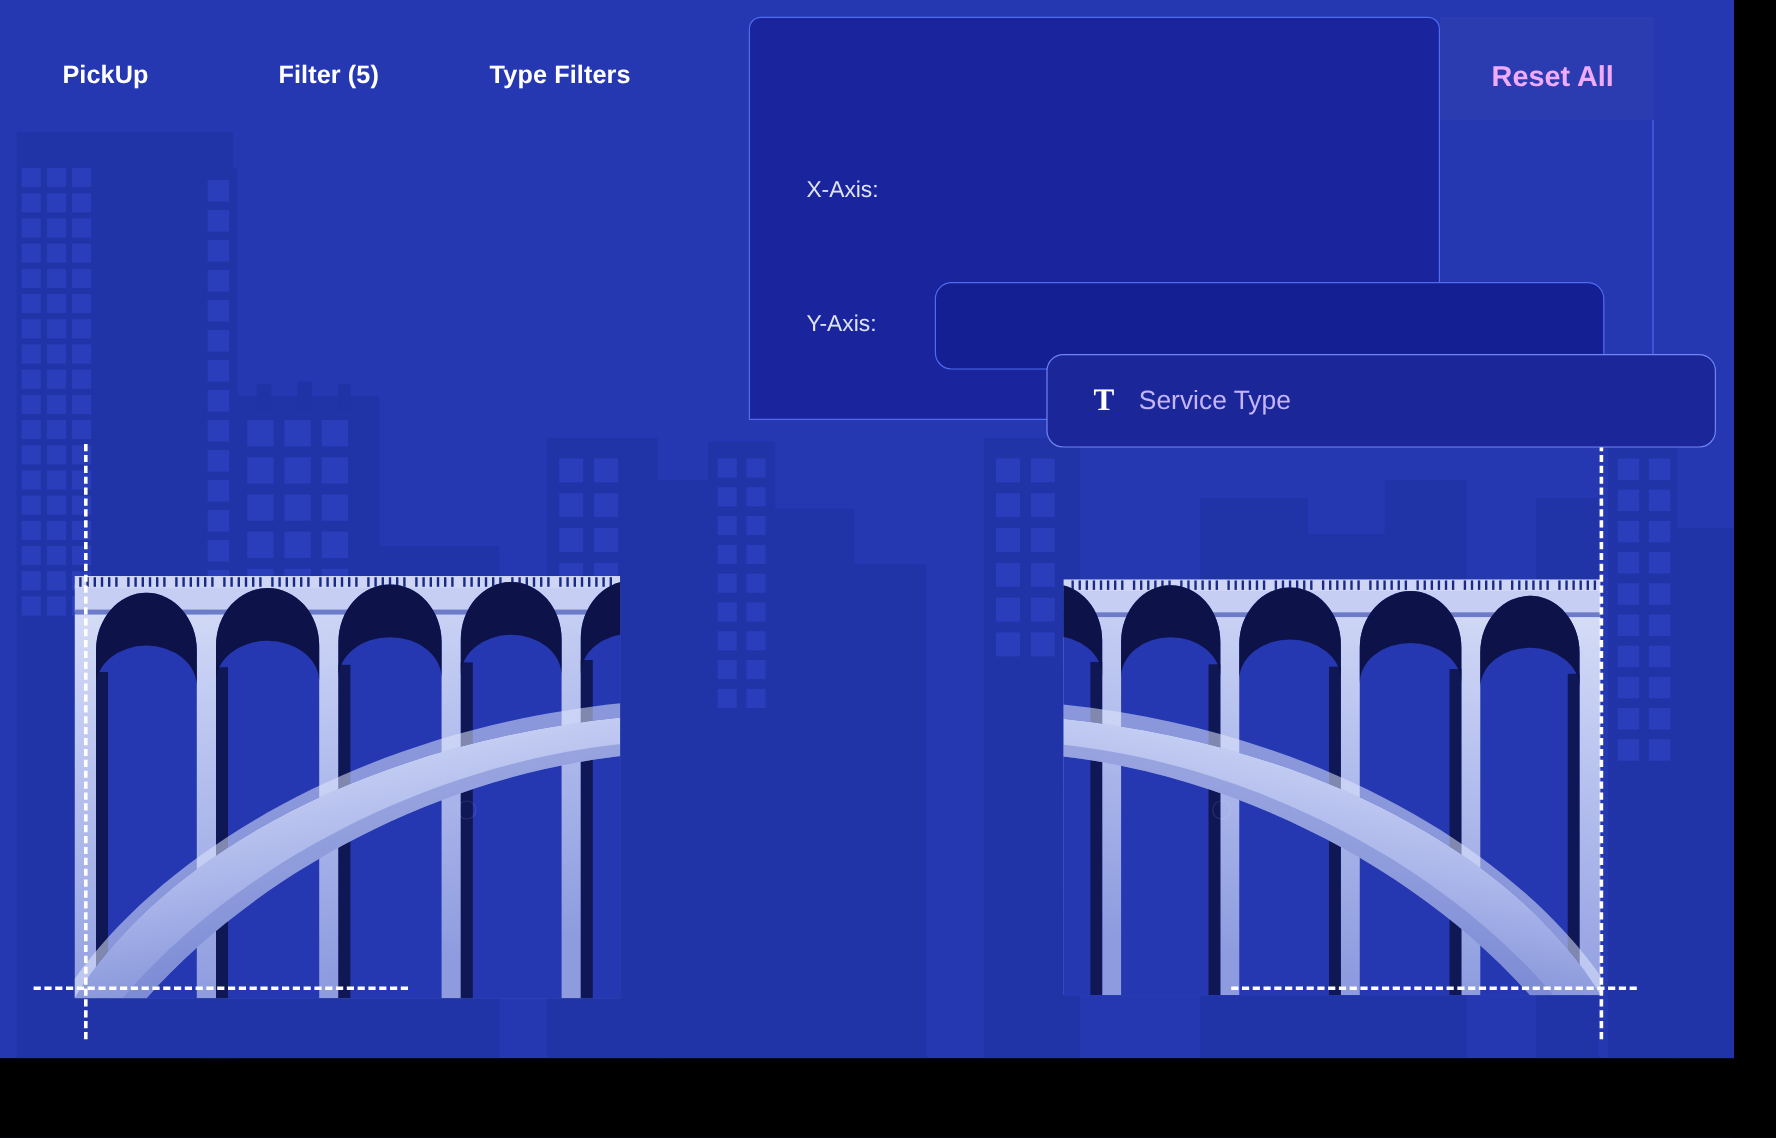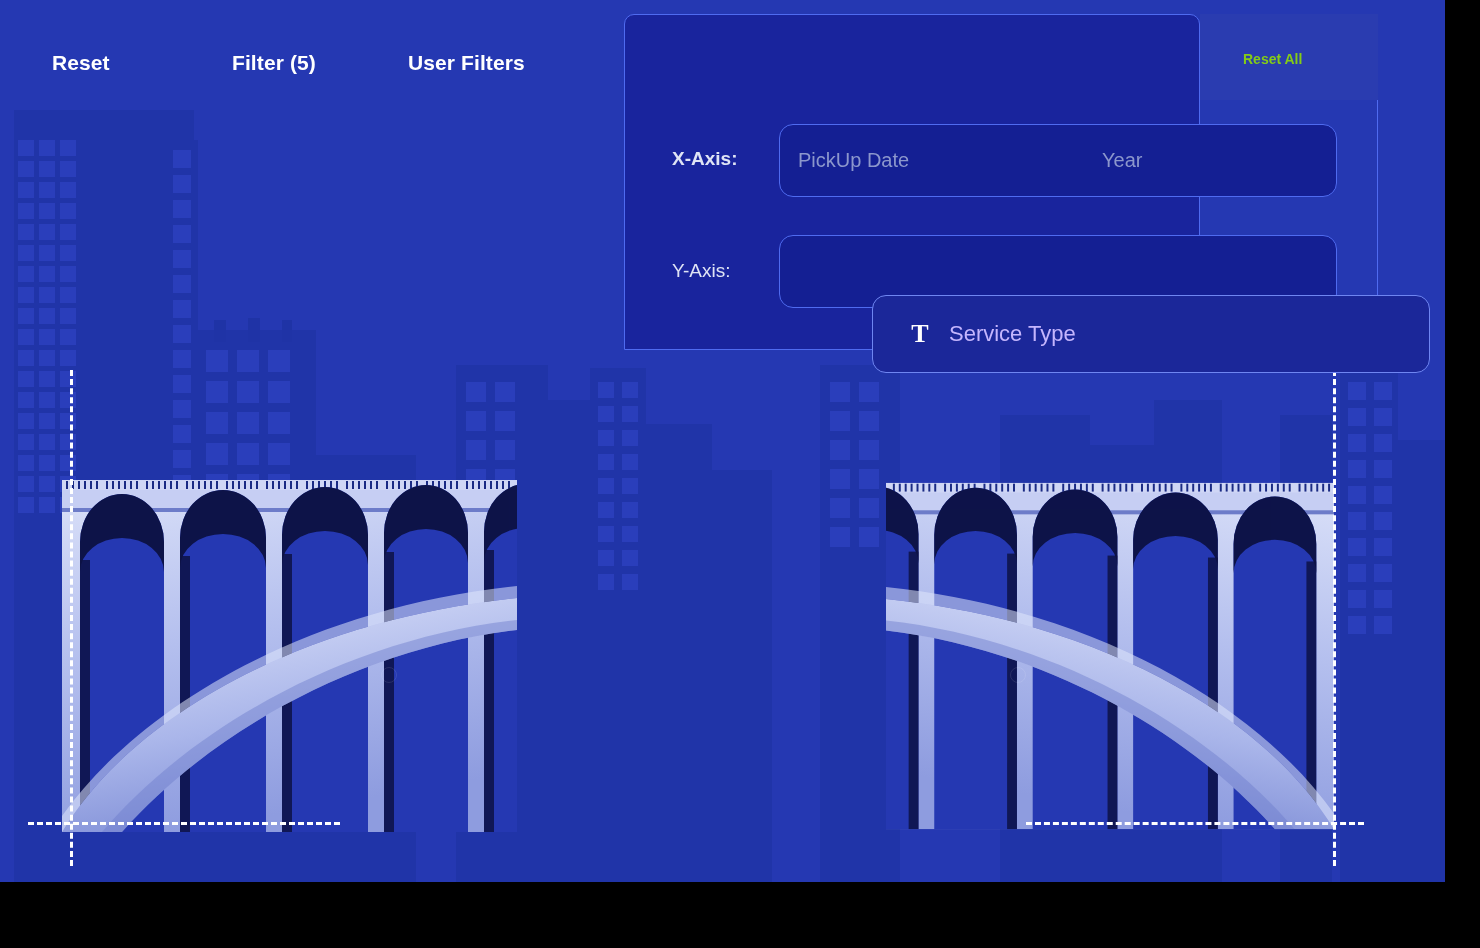--- a/index.html
+++ b/index.html
@@ -67,29 +67,29 @@
   }
   .tab{
     color:#ffffff;font-size:21px;font-weight:bold;
     letter-spacing:0.1px;white-space:nowrap;cursor:pointer;
   }
   #tab-graph{position:absolute;left:52px;top:51px;}
   #tab-filter{position:absolute;left:232px;top:51px;}
   #tab-userfilters{position:absolute;left:408px;top:51px;}
   #tab-reset{
     position:absolute;left:1243px;top:51px;z-index:25;
-    color:#84cc16;font-size:14px;font-weight:bold;white-space:nowrap;cursor:pointer;
+    color:#f0abfc;font-size:24px;font-weight:bold;white-space:nowrap;cursor:pointer;
     font-family:"Liberation Sans","DejaVu Sans",sans-serif;
   }
 
   .axis-label{
     position:absolute;color:#dfe4f5;font-size:19px;white-space:nowrap;
     z-index:22;
   }
-  #lbl-x{left:672px;top:148px;font-weight:bold;}
+  #lbl-x{left:672px;top:148px;}
   #lbl-y{left:672px;top:260px;text-align:center;}
 
   .axis-field{
     position:absolute;
     background:#141f93;
     border:1.5px solid #4f6bf0;
     border-radius:14px;
     box-sizing:border-box;
     z-index:21;
     cursor:text;
@@ -592,30 +592,26 @@
   <div class="dash-h" style="left:28px;top:822px;width:312px;"></div>
   <div class="dash-h" style="left:1026px;top:822px;width:338px;"></div>
 
   <div id="panel-ext-top"></div>
   <div id="panel-ext"></div>
 
   <div id="panel">
     <div class="tabrow"></div>
   </div>
 
-  <div class="tab" id="tab-graph">Reset</div>
+  <div class="tab" id="tab-graph">PickUp</div>
   <div class="tab" id="tab-filter">Filter (5)</div>
-  <div class="tab" id="tab-userfilters">User Filters</div>
+  <div class="tab" id="tab-userfilters">Type Filters</div>
   <div id="tab-reset">Reset All</div>
 
   <div class="axis-label" id="lbl-x">X-Axis:</div>
-  <div class="axis-field" id="field-x">
-    <span class="ph" id="ph-x1">PickUp Date</span>
-    <span class="ph" id="ph-x2">Year</span>
-  </div>
 
   <div class="axis-label" id="lbl-y">Y-Axis:</div>
   <div class="axis-field" id="field-y"></div>
 
   <div id="dropdown">
     <span id="dd-icon">T</span>
     <span id="dd-label">Service Type</span>
   </div>
 
 </div>

